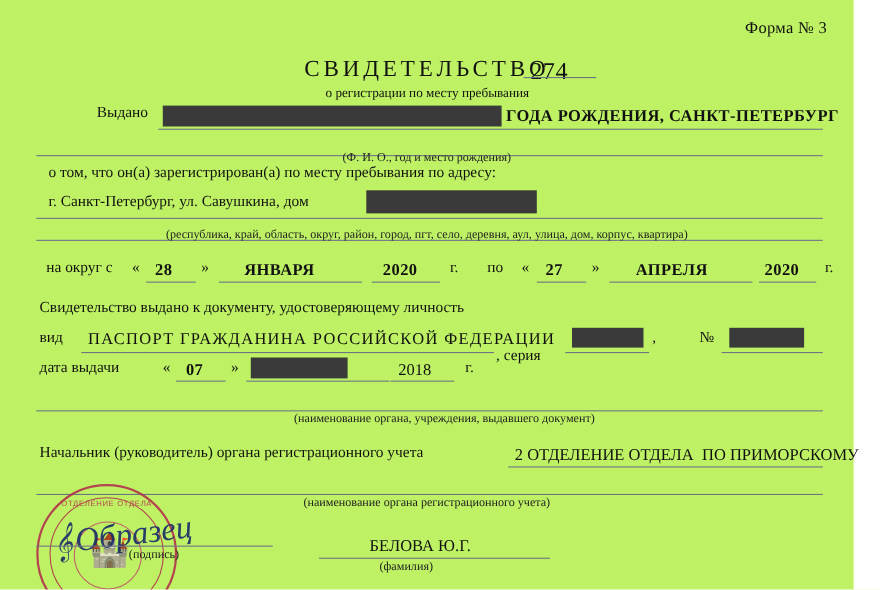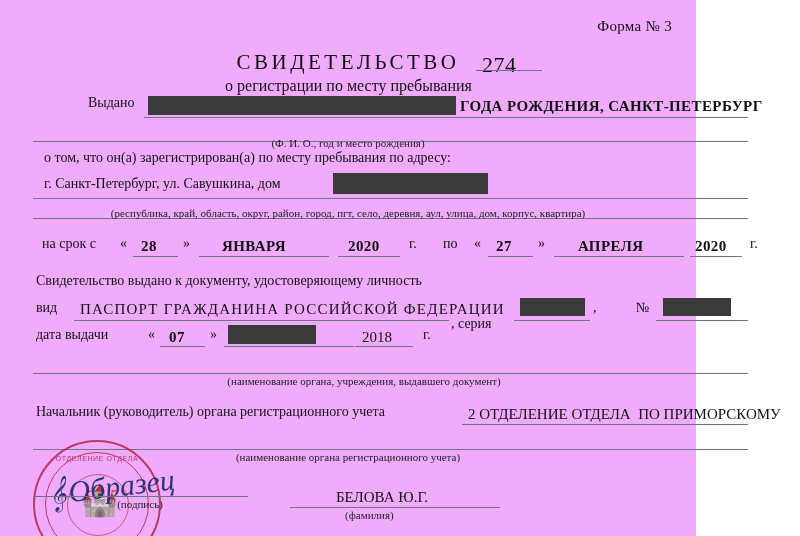--- a/index.html
+++ b/index.html
@@ -11,23 +11,23 @@
     width: 800px;
     height: 536px;
     position: relative;
     font-family: "Liberation Serif", serif;
     color: #111;
     overflow: hidden;
   }
   .page {
     position: absolute;
     left: 0; top: 0;
-    width: 696px;
+    width: 776px;
     height: 536px;
-    background: #f0abfc;
+    background: #bef264;
   }
   .ln {
     position: absolute;
     border-bottom: 1px solid #6d7585;
     height: 0;
   }
   .redact {
     position: absolute;
     background: #3a3a3a;
   }
@@ -50,21 +50,21 @@
   .title-num {
     left: 482px;
     top: 52px;
     font-size: 22px;
     letter-spacing: .5px;
   }
   .subtitle {
     left: 1px; right: 0;
     top: 77px;
     text-align: center;
-    font-size: 16px;
+    font-size: 12px;
   }
   .caption {
     left: 0; right: 0;
     text-align: center;
     font-size: 11px;
     color: #222;
   }
   .lbl { font-size: 14px; text-align: center; }
   .lbl-sm { font-size: 15px; }
   .val-bold { font-size: 15px; font-weight: bold; letter-spacing: .4px; }
@@ -148,21 +148,21 @@
   <div class="txt caption" style="top:137px;">(Ф. И. О., год и место рождения)</div>
 
   <div class="txt lbl" style="left:44px; top:150px;">о том, что он(а) зарегистрирован(а) по месту пребывания по адресу:</div>
 
   <div class="txt lbl" style="left:44px; top:176px;">г. Санкт-Петербург, ул. Савушкина, дом</div>
   <div class="redact" style="left:333px; top:173px; width:155px; height:21px;"></div>
   <div class="ln" style="left:33px; top:198px; width:715px;"></div>
   <div class="ln" style="left:33px; top:218px; width:715px;"></div>
   <div class="txt caption" style="top:207px;">(республика, край, область, округ, район, город, пгт, село, деревня, аул, улица, дом, корпус, квартира)</div>
 
-  <div class="txt lbl" style="left:42px; top:236px;">на срок с</div>
+  <div class="txt lbl" style="left:42px; top:236px;">на округ с</div>
   <div class="txt lbl" style="left:120px; top:236px;">«</div>
   <div class="txt val-bold" style="left:141px; top:238px;">28</div>
   <div class="ln" style="left:133px; top:256px; width:45px;"></div>
   <div class="txt lbl" style="left:183px; top:236px;">»</div>
   <div class="txt val-bold" style="left:222px; top:238px;">ЯНВАРЯ</div>
   <div class="ln" style="left:199px; top:256px; width:130px;"></div>
   <div class="txt val-bold" style="left:348px; top:238px;">2020</div>
   <div class="ln" style="left:338px; top:256px; width:62px;"></div>
   <div class="txt lbl" style="left:409px; top:236px;">г.</div>
   <div class="txt lbl" style="left:443px; top:236px;">по</div>

